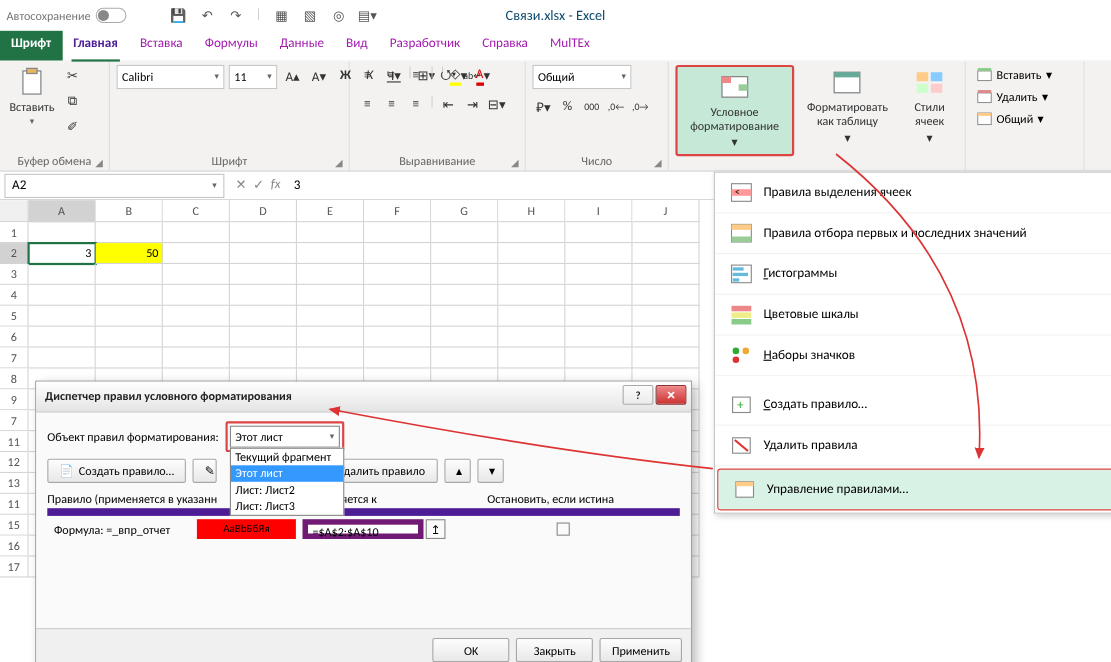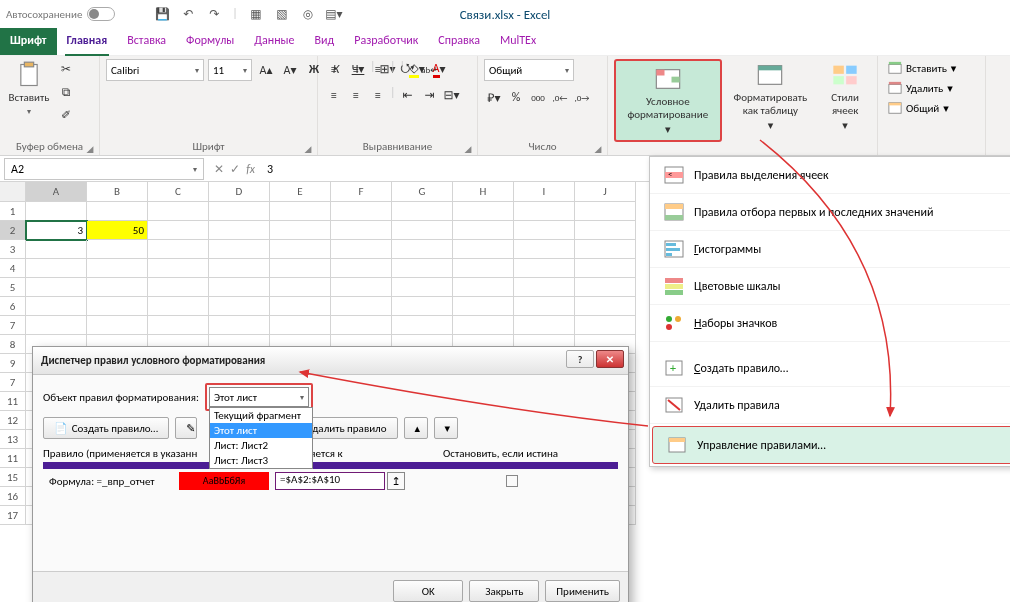--- a/index.html
+++ b/index.html
@@ -81,21 +81,21 @@
   .dlg-select { width: 100px; height: 20px; border: 1px solid #888; background: #fff; display: flex; align-items: center; justify-content: space-between; padding: 0 4px; }
   .dlg-select-wrap { position: relative; border: 2px solid #d44; border-radius: 2px; padding: 2px; }
   .dlg-options { position: absolute; top: 22px; left: 2px; width: 104px; border: 1px solid #888; background: #fff; z-index: 6; }
   .dlg-opt { padding: 1px 4px; font-size: 11px; }
   .dlg-opt.sel { background: #3399ff; color: #fff; }
   .btn-flat { height: 22px; padding: 0 10px; border: 1px solid #a7a7a7; background: linear-gradient(#fdfdfd,#e8e8e8); display: flex; align-items: center; gap: 4px; border-radius: 2px; }
   .rule-header { display: flex; border-bottom: 7px solid #4c1d95; padding: 2px 0; margin-top: 4px; }
   .rule-header div { font-size: 11px; }
   .rule-row { display: flex; align-items: center; height: 24px; }
   .rule-preview { width: 90px; height: 18px; background: #ff0000; color: #000; text-align: center; font-size: 10px; line-height: 18px; margin: 0 6px; }
-  .applies { width: 110px; border: 1px solid #701a75; height: 18px; padding: 0 4px; font-size: 11px; background: #fff; }
+  .applies { width: 110px; border: 5px solid #701a75; height: 18px; padding: 0 4px; font-size: 11px; background: #fff; }
   .picker { width: 18px; height: 18px; border: 1px solid #888; margin-left: 2px; display:flex; align-items:center; justify-content:center;}
   .chk { width: 12px; height: 12px; border: 1px solid #888; }
   .dlg-footer { display: flex; justify-content: flex-end; gap: 6px; padding: 8px; border-top: 1px solid #ccc; background: #f0f0f0; }
 
   
   svg.arrow-overlay { position: absolute; top: 0; left: 0; pointer-events: none; z-index: 20; }
 
   .u { text-decoration: underline; }
 </style>
 </head>

